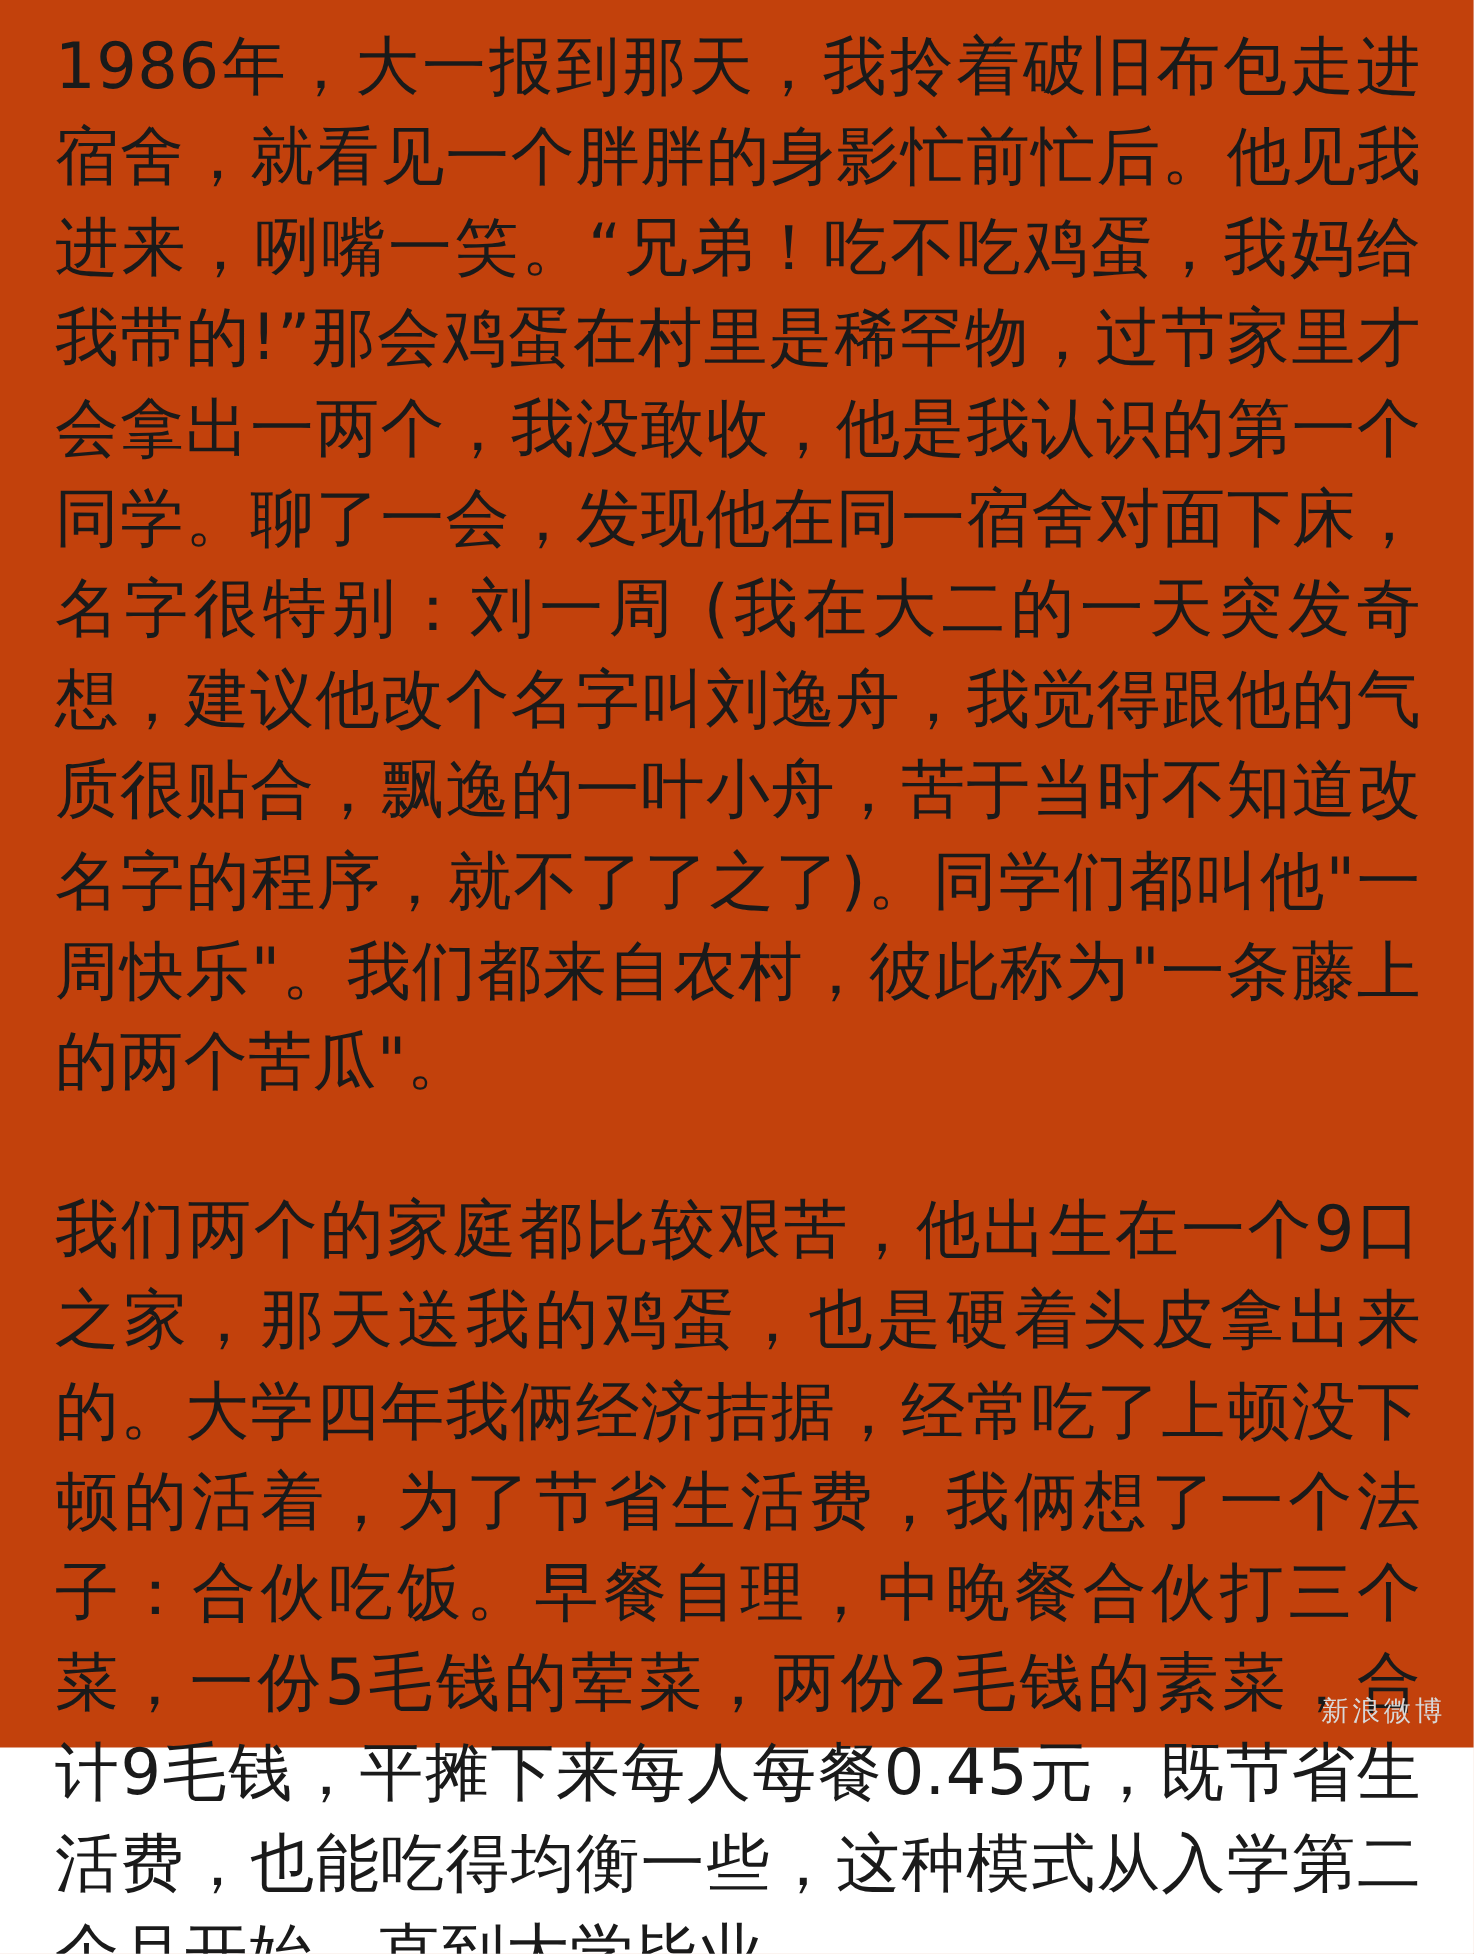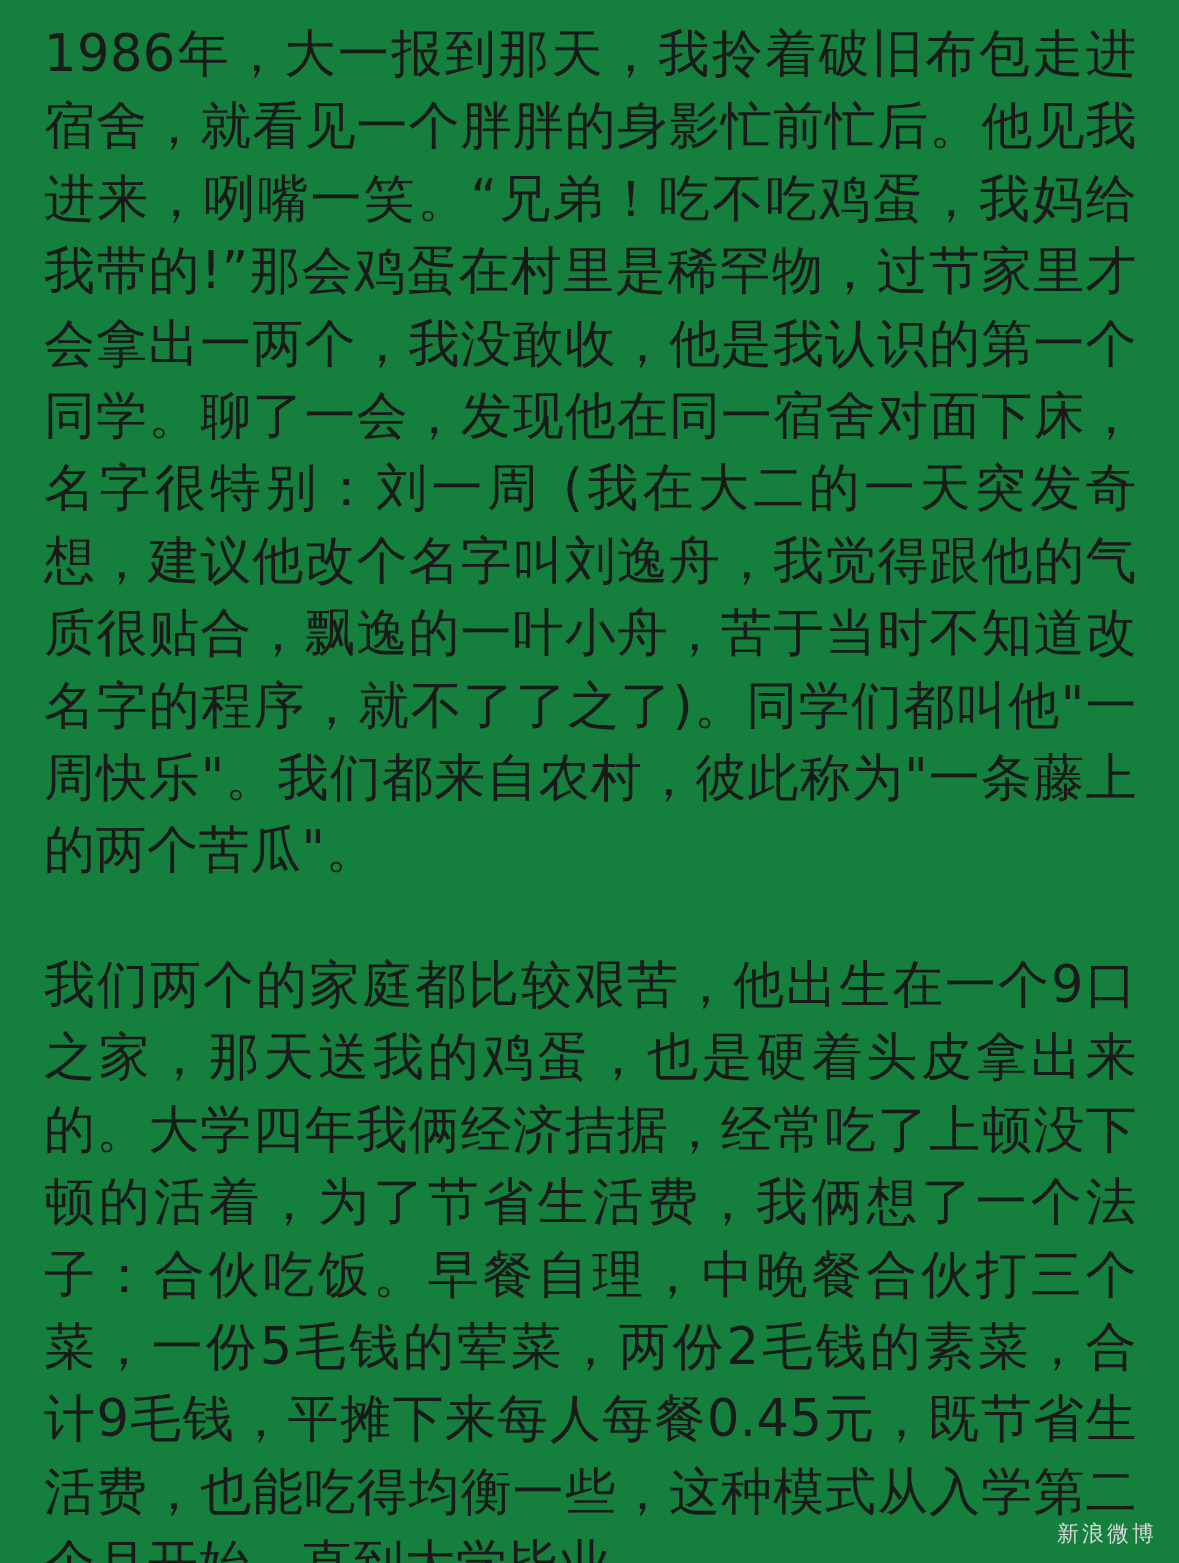--- a/index.html
+++ b/index.html
@@ -11,23 +11,23 @@
   body {
     width: 1179px;
     height: 1563px;
     position: relative;
     overflow: hidden;
     font-family: "DejaVu Sans", "Liberation Sans", sans-serif;
   }
   .page {
     box-sizing: border-box;
     width: 1179px;
-    height: 1563px;
+    height: 1398px;
     padding: 18px 42px 0 44px;
-    background: #15803d;
+    background: #c2410c;
     position: relative;
   }
   .article {
     color: #1a1a1a;
     font-size: 51px;
     line-height: 1.42;
     letter-spacing: 0.5px;
     text-align: justify;
     text-justify: inter-ideograph;
     word-break: break-all;

